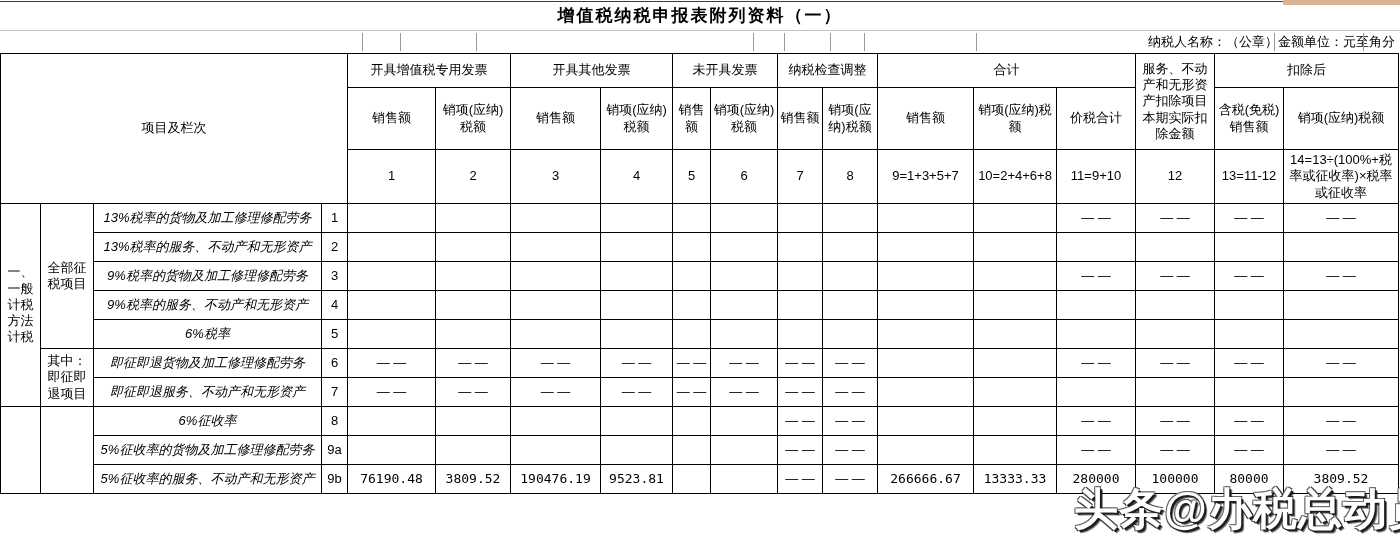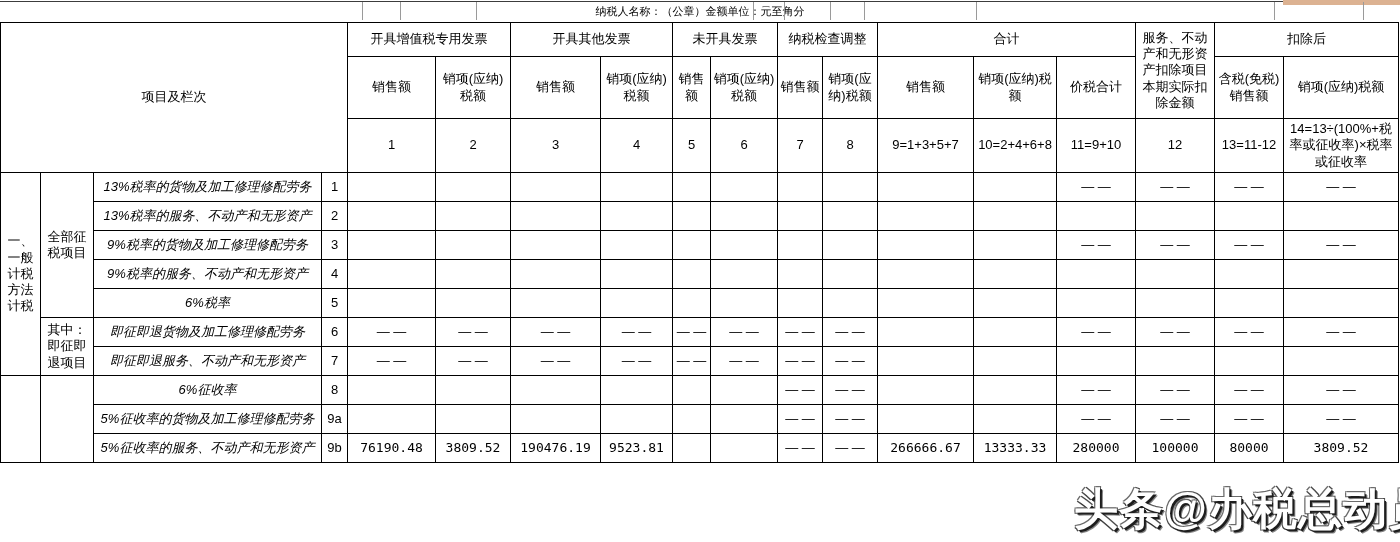--- a/index.html
+++ b/index.html
@@ -10,22 +10,22 @@
   }
   .top-rule { position:absolute; top:1px; left:0; width:1400px; height:1px; background:#3c3c3c; }
   .tan-strip { position:absolute; top:0; left:1283px; width:117px; height:5px; background:#dcb292; }
 
   .title-row  { height:30px; border-bottom:1px solid #c4c4c4; display:flex; align-items:center; justify-content:center; }
   .title-row h1 { margin:0; font-size:17px; font-weight:bold; letter-spacing:2px; }
   .subtitle-row { height:24px; border-bottom:1px solid #c4c4c4; display:flex; align-items:center; justify-content:center;
                   font-size:13px; font-weight:bold; letter-spacing:1px; }
   .period-row { height:20px; border-bottom:1px solid #c4c4c4; display:flex; align-items:center; justify-content:center;
                 font-size:13px; font-weight:bold; }
-  .taxpayer-row { height:22px; position:relative; display:flex; align-items:center; justify-content:center;
-                  padding:0 5px; font-size:11px; box-sizing:border-box; }
+  .taxpayer-row { height:22px; position:relative; display:flex; align-items:center; justify-content:flex-end;
+                  padding:0 5px; font-size:13px; box-sizing:border-box; }
   .taxpayer-row .tick { position:absolute; top:2px; bottom:2px; width:1px; background:#9a9a9a; }
 
   table.vat { border-collapse:collapse; table-layout:fixed; width:1398px; margin:0; }
   table.vat th, table.vat td {
     border:1px solid #000; padding:0 2px; text-align:center; vertical-align:middle;
     font-weight:normal; overflow:hidden; font-size:13px; line-height:1.25;
   }
   thead tr.groups  { height:34px; }
   thead tr.names   { height:62px; }
   thead tr.numbers { height:54px; }
@@ -48,20 +48,23 @@
                  -1px -1px 0 #6a6a6a, 1px -1px 0 #4a4a4a, -1px 1px 0 #4a4a4a;
   }
 </style>
 </head>
 <body>
 
 <div class="page">
   <div class="top-rule"></div>
   <div class="tan-strip"></div>
 
+  <div class="title-row">
+    <h1>增值税纳税申报表附列资料（一）</h1>
+  </div>
   <div class="taxpayer-row">
     <span>纳税人名称：（公章）</span>
     <span>金额单位：元至角分</span>
   <div class="tick" style="left: 362px;"></div>
       <div class="tick" style="left: 400px;"></div>
       <div class="tick" style="left: 476px;"></div>
       <div class="tick" style="left: 753px;"></div>
       <div class="tick" style="left: 784px;"></div>
       <div class="tick" style="left: 830px;"></div>
       <div class="tick" style="left: 864px;"></div>

